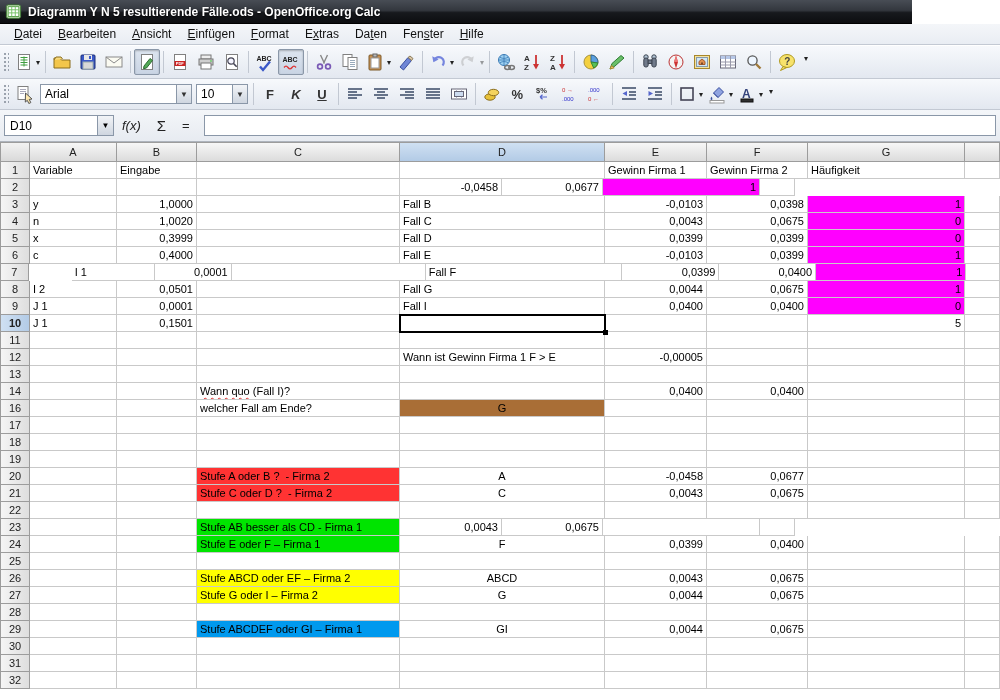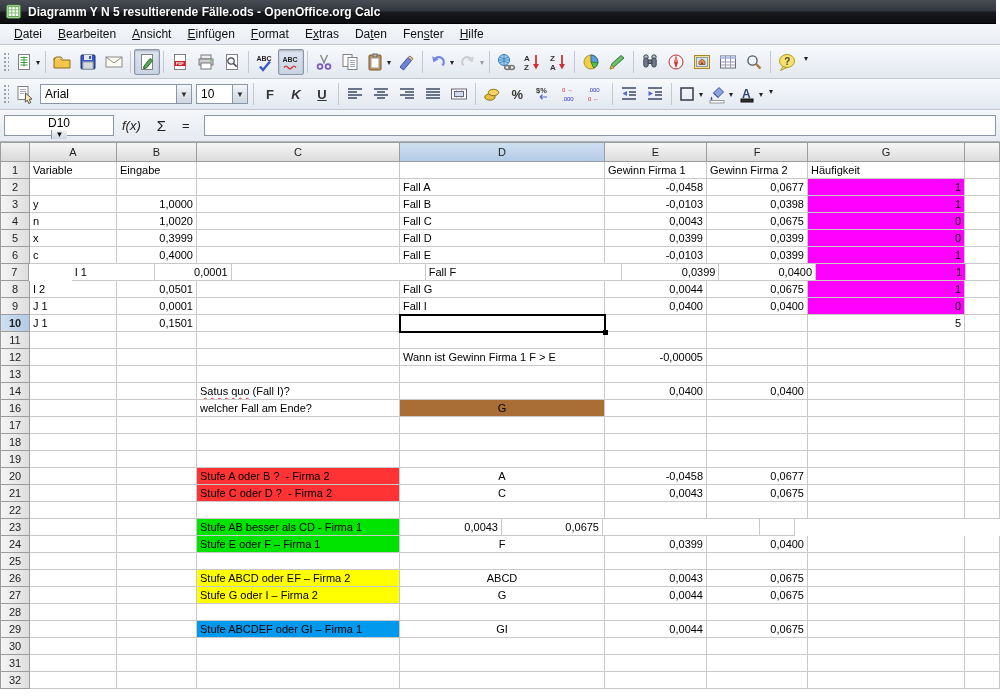--- a/index.html
+++ b/index.html
@@ -1,21 +1,21 @@
 <!DOCTYPE html>
 <html><head>
 <meta charset="utf-8">
 <style>
   * { margin:0; padding:0; box-sizing:border-box; }
   html,body { width:1000px; height:700px; overflow:hidden; background:#fff;
     font-family:"Liberation Sans", sans-serif; }
   svg { display:block; font-family:"Liberation Sans", sans-serif; }
 
   
-  .titlebar { position:absolute; left:0; top:0; width:996px; height:24px;
+  .titlebar { position:absolute; left:0; top:0; width:912px; height:24px;
     background:linear-gradient(#484d55 0%, #33373e 45%, #17191d 55%, #0c0d10 100%);
     display:flex; align-items:center; padding-left:5px; border-bottom:1px solid #000; }
   .titlebar .app-icon { width:17px; height:16px; margin-right:6px; }
   .titlebar .title-text { color:#fff; font-size:12px; font-weight:bold;
     text-shadow:0 1px 2px #000; white-space:nowrap; }
 
   
   .menubar { position:absolute; left:0; top:24px; width:1000px; height:21px;
     background:linear-gradient(#f4f6f9,#e9edf3); border-bottom:1px solid #c3c9d3;
     display:flex; align-items:center; padding-left:6px; }
@@ -51,21 +51,21 @@
     border-left:1px solid #8a97a8; font-size:8px; display:flex; align-items:center;
     justify-content:center; color:#333; }
   .combo.font-name { width:152px; }
   .combo.font-size { width:52px; }
 
   
   .formulabar { position:absolute; left:0; top:110px; width:1000px; height:32px;
     background:linear-gradient(#f4f6f9,#e7ebf1); border-bottom:1px solid #aeb4bd;
     display:flex; align-items:center; padding:0 4px; }
   .namebox { width:110px; height:21px; background:#fff; border:1px solid #8a97a8;
-    display:flex; align-items:center;flex-direction:column; }
+    display:flex; align-items:center; }
   .namebox .nb-text { flex:1; font-size:12px; padding:0 5px; }
   .namebox .nb-btn { width:16px; height:100%; background:linear-gradient(#f2f4f7,#cfd6e0);
     border-left:1px solid #8a97a8; font-size:8px; display:flex; align-items:center;
     justify-content:center; }
   .fb-icon { font-size:13px; color:#222; padding:0 8px; }
   .fb-fx { font-style:italic; }
   .fb-sigma { font-size:15px; }
   .fb-input { flex:1; height:21px; background:#fff; border:1px solid #8a97a8;
     margin-left:6px; font-size:12px; padding:0 4px; }
 
@@ -591,23 +591,20 @@
       <div class="cell" style="width: 157px; text-align: right;">
         <span>Häufigkeit</span>
       </div>
       <div class="cell" style="width: 35px;"></div>
     </div>
     <div class="srow">
       <div class="row-hdr">2</div>
       <div class="cell" style="width: 87px;"></div>
       <div class="cell" style="width: 80px;"></div>
       <div class="cell" style="width: 203px;"></div>
-      <div class="cell" style="width: 205px;">
-        <span>Fall A</span>
-      </div>
       <div class="cell a-r" style="width: 102px;">
         <span>-0,0458</span>
       </div>
       <div class="cell a-r" style="width: 101px;">
         <span>0,0677</span>
       </div>
       <div class="cell a-r" style="width: 157px; background: rgb(255, 0, 255);">
         <span>1</span>
       </div>
       <div class="cell" style="width: 35px;"></div>
@@ -825,21 +822,21 @@
       <div class="cell" style="width: 102px;"></div>
       <div class="cell" style="width: 101px;"></div>
       <div class="cell" style="width: 157px;"></div>
       <div class="cell" style="width: 35px;"></div>
     </div>
     <div class="srow">
       <div class="row-hdr">14</div>
       <div class="cell" style="width: 87px;"></div>
       <div class="cell" style="width: 80px;"></div>
       <div class="cell" style="width: 203px;">
-        <span class="squiggle">Satus quo</span>
+        <span class="squiggle">Wann quo</span>
         <span> (Fall I)?</span>
       </div>
       <div class="cell" style="width: 205px;"></div>
       <div class="cell a-r" style="width: 102px;">
         <span>0,0400</span>
       </div>
       <div class="cell a-r" style="width: 101px;">
         <span>0,0400</span>
       </div>
       <div class="cell" style="width: 157px;"></div>

